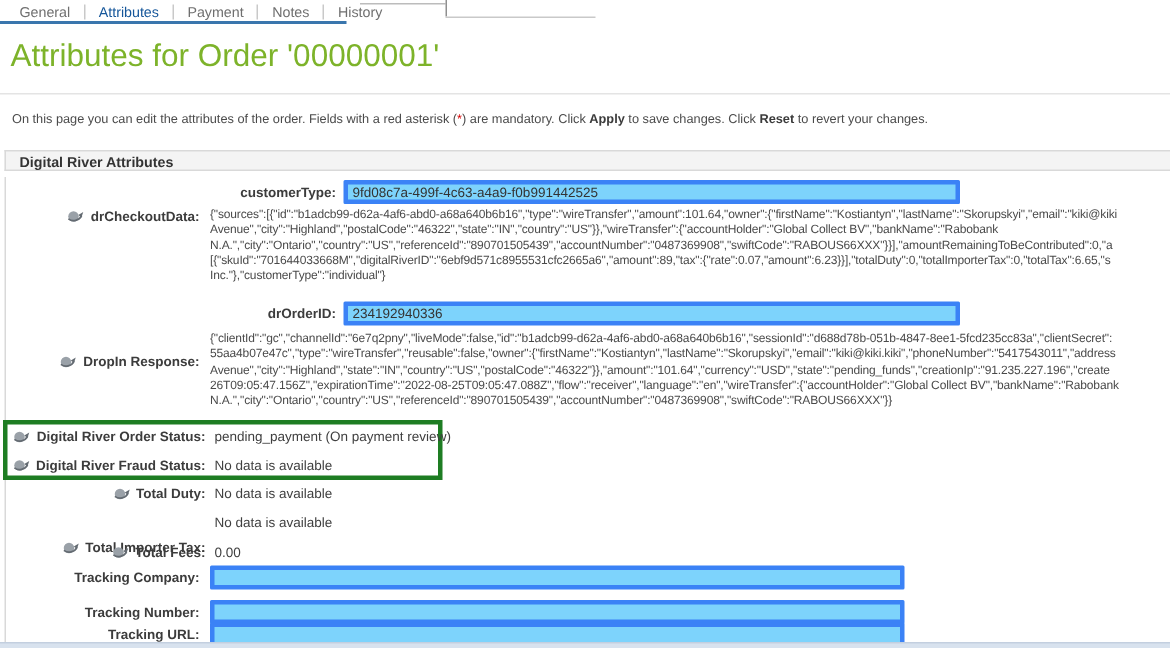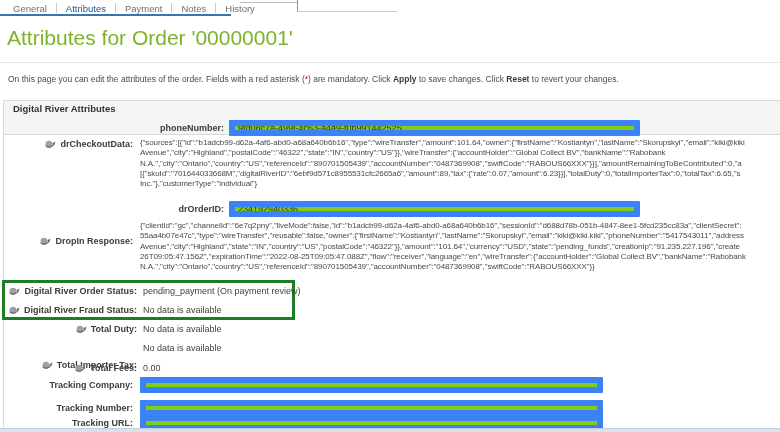--- a/index.html
+++ b/index.html
@@ -14,29 +14,29 @@
   .crop-h1{position:absolute;top:2px;left:240px;width:57px;height:1px;background:#bcbcbc;}
   .crop-v{position:absolute;top:0;left:297px;width:1px;height:11px;background:#8f8f8f;}
   .crop-h2{position:absolute;top:11px;left:297px;width:100px;height:1px;background:#c9c9c9;}
   
   .title{position:absolute;top:26px;left:7px;font-size:21px;color:#7db32a;}
   .divider{position:absolute;top:62px;left:0;width:780px;height:1px;background:#e4e4e4;}
   .intro{position:absolute;top:74px;left:8px;font-size:8.5px;color:#4a4a4a;white-space:nowrap;}
   .intro b{color:#3b3b3b;}
   .ast{color:#d40000;}
   
-  .fs-header{position:absolute;top:100px;left:3px;width:777px;height:35px;background:#f4f4f4;
+  .fs-header{position:absolute;top:100px;left:3px;width:777px;height:14px;background:#f4f4f4;
              border:1px solid #d9d9d9;border-right:none;box-sizing:border-box;line-height:16px;
              padding-left:9px;font-size:9.5px;font-weight:bold;color:#333;}
   .fs-left{position:absolute;top:118px;left:3px;width:1px;height:310px;background:#d9d9d9;}
   
   .lbl{position:absolute;display:flex;justify-content:flex-end;align-items:center;
        font-weight:bold;color:#3c3c3c;font-size:9px;white-space:nowrap;}
   .lbl .ic{margin-right:4px;display:inline-flex;flex:none;}
-  .inp{position:absolute;height:16px;border:6px solid #3b82f6;background:#84cc16;font-size:9px;
+  .inp{position:absolute;height:16px;border:3px solid #3b82f6;background:#7dd3fc;font-size:9px;
        color:#333;padding:0 3px;box-sizing:border-box;font-family:inherit;border-radius:1px;}
   .json{position:absolute;left:140px;width:640px;font-size:8px;color:#4a4a4a;letter-spacing:-0.1px;}
   .json div{height:10.3px;line-height:10.3px;white-space:nowrap;overflow:hidden;}
   .val{position:absolute;left:143px;font-size:9px;color:#3f3f3f;white-space:nowrap;text-align:center;}
   .gbox{position:absolute;left:2px;top:280px;width:293px;height:40px;border:3px solid #1e7d23;
         box-sizing:border-box;pointer-events:none;}
   .strip{position:absolute;left:0;top:428px;width:780px;height:4px;background:#d8e2ee;
          border-top:1px solid #c3cfdf;box-sizing:border-box;}
 </style>
 </head>
@@ -62,21 +62,21 @@
 
   <h1 class="title" style="margin:0;font-weight:normal;">Attributes for Order '00000001'</h1>
   <div class="divider"></div>
 
   <div class="intro"><span>On this page you can edit the attributes of the order. Fields with a red asterisk (</span><span class="ast">*</span><span>) are mandatory. Click </span><b>Apply</b><span> to save changes. Click </span><b>Reset</b><span> to revert your changes.</span></div>
 
   <div class="fs-header">Digital River Attributes</div>
   <div class="fs-left"></div>
 
   <div class="lbl" style="left:8px;top:123px;width:216px;">
-      <span>phoneNumber:</span>
+      <span>customerType:</span>
     </div>
   <input class="inp" style="left: 229px; top: 120px; width: 411px;" value="9fd08c7a-499f-4c63-a4a9-f0b991442525">
 
   <div class="lbl" style="left:8px;top:139px;width:125px;">
     <span class="ic">
         <svg width="12" height="10" viewBox="0 0 12 10">
           <circle cx="5" cy="5.3" r="3.5" fill="#9aa1a8"></circle>
           <path d="M1.6 6.9 C4.4 9.1 8.8 8.1 10.4 4.7" fill="none" stroke="#646b72" stroke-width="1.1"></path>
           <path d="M11.5 2.4 L10.3 6 L8.2 4.3 Z" fill="#646b72"></path>
         </svg>

